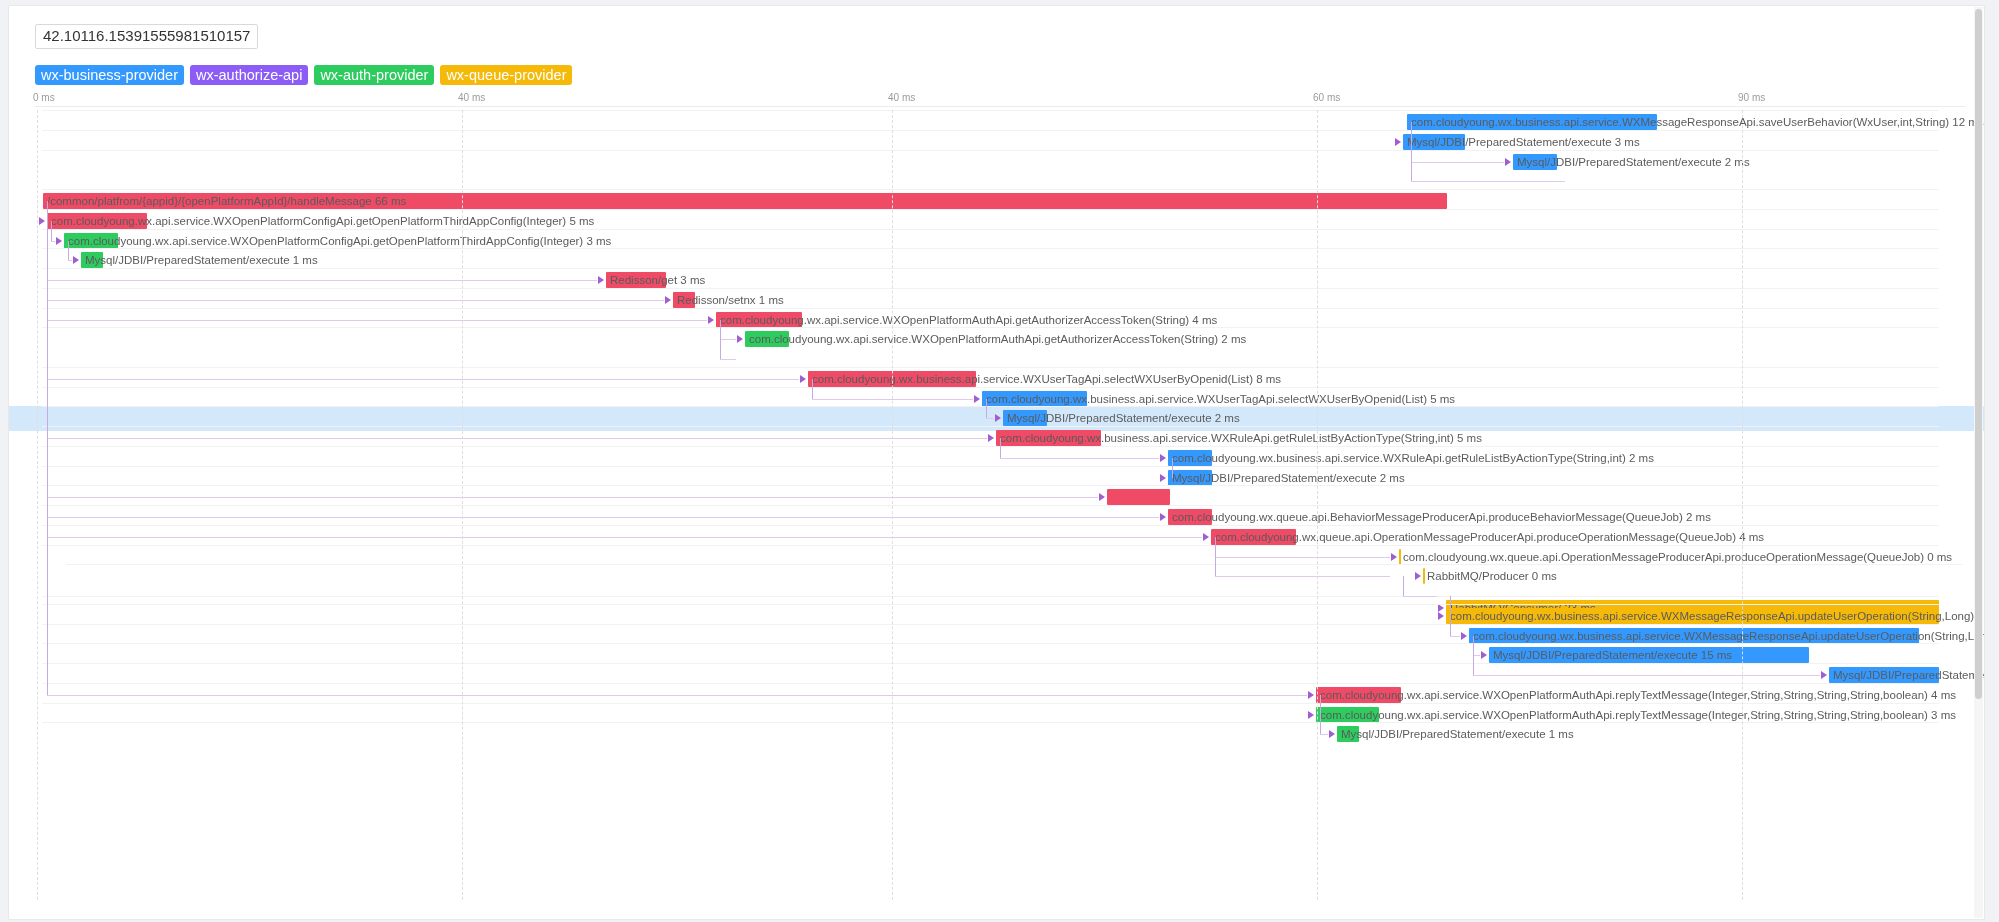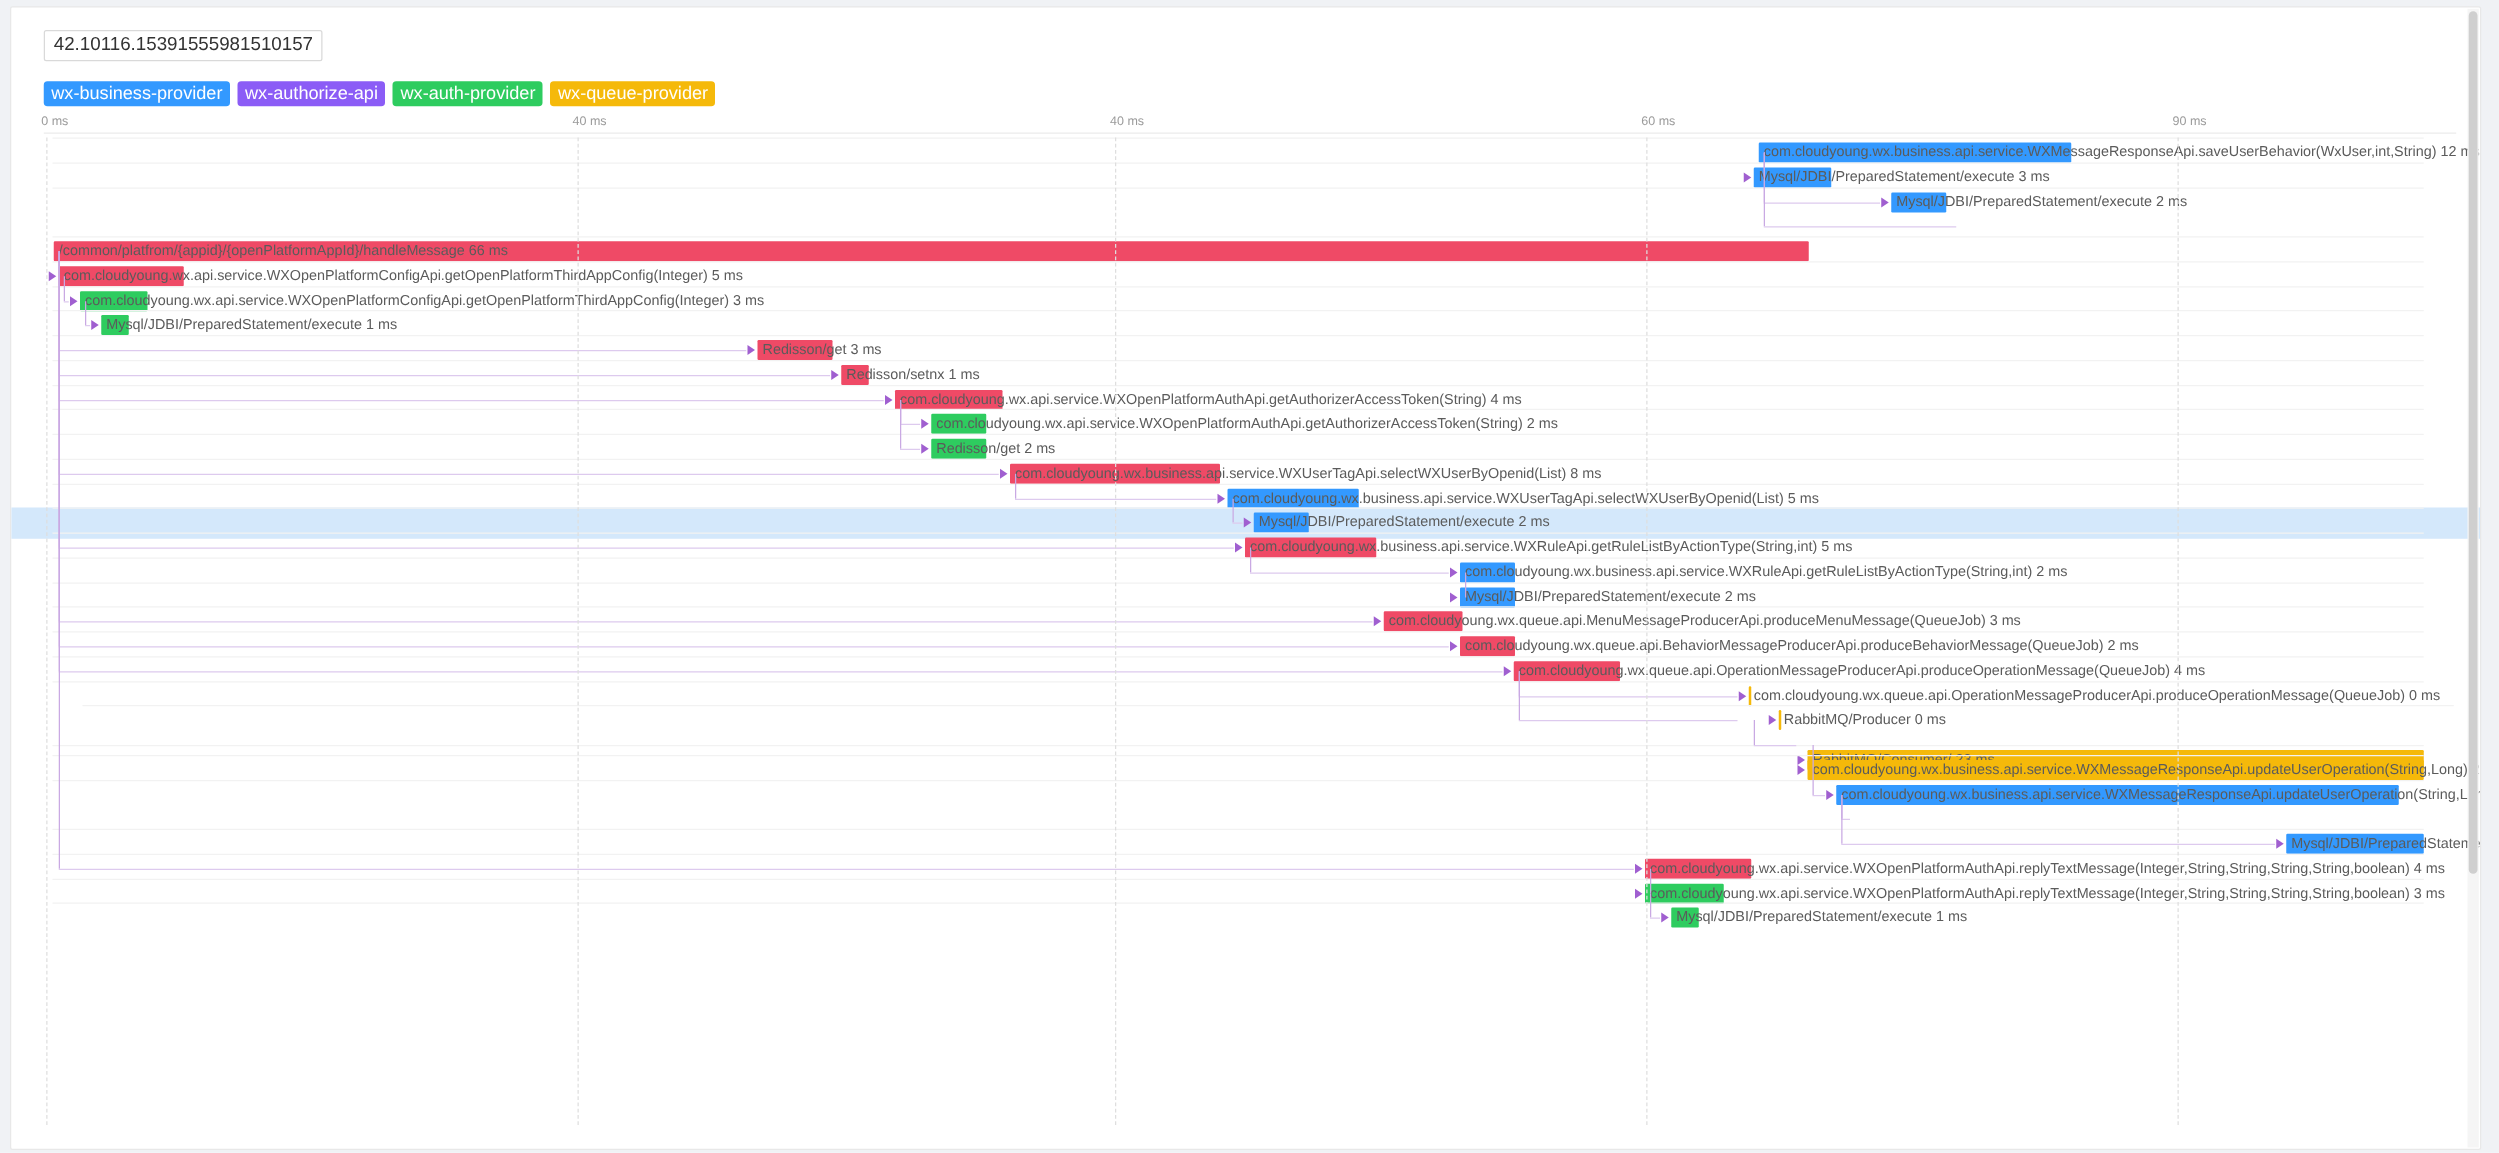--- a/index.html
+++ b/index.html
@@ -123,26 +123,20 @@
           <div class="arrow" style="left: 699px; top: 8px;"></div>
           <div class="bar" style="left: 707px; width: 86px; background: rgb(239, 74, 102);"></div>
           <div class="bar-label" style="left: 711px;">com.cloudyoung.wx.api.service.WXOpenPlatformAuthApi.getAuthorizerAccessToken(String) 4 ms</div>
         </div>
         <div class="row" style="top: 217.25px;">
           <div class="row-rule"></div>
           <div class="arrow" style="left: 728px; top: 8px;"></div>
           <div class="bar" style="left: 736px; width: 44px; background: rgb(46, 204, 95);"></div>
           <div class="bar-label" style="left: 740px;">com.cloudyoung.wx.api.service.WXOpenPlatformAuthApi.getAuthorizerAccessToken(String) 2 ms</div>
         </div>
-        <div class="row" style="top: 237px;">
-          <div class="row-rule"></div>
-          <div class="arrow" style="left: 728px; top: 8px;"></div>
-          <div class="bar" style="left: 736px; width: 44px; background: rgb(46, 204, 95);"></div>
-          <div class="bar-label" style="left: 740px;">Redisson/get 2 ms</div>
-        </div>
         <div class="row" style="top: 256.75px;">
           <div class="row-rule"></div>
           <div class="arrow" style="left: 791px; top: 8px;"></div>
           <div class="bar" style="left: 799px; width: 168px; background: rgb(239, 74, 102);"></div>
           <div class="bar-label" style="left: 803px;">com.cloudyoung.wx.business.api.service.WXUserTagApi.selectWXUserByOpenid(List) 8 ms</div>
         </div>
         <div class="row" style="top: 276.5px;">
           <div class="row-rule"></div>
           <div class="arrow" style="left: 965px; top: 8px;"></div>
           <div class="bar" style="left: 973px; width: 105px; background: rgb(51, 153, 255);"></div>
@@ -169,21 +163,20 @@
         <div class="row" style="top: 355.5px;">
           <div class="row-rule"></div>
           <div class="arrow" style="left: 1151px; top: 8px;"></div>
           <div class="bar" style="left: 1159px; width: 44px; background: rgb(51, 153, 255);"></div>
           <div class="bar-label" style="left: 1163px;">Mysql/JDBI/PreparedStatement/execute 2 ms</div>
         </div>
         <div class="row" style="top: 375.25px;">
           <div class="row-rule"></div>
           <div class="arrow" style="left: 1090px; top: 8px;"></div>
           <div class="bar" style="left: 1098px; width: 63px; background: rgb(239, 74, 102);"></div>
-          <div class="bar-label" style="left: 1102px;">com.cloudyoung.wx.queue.api.MenuMessageProducerApi.produceMenuMessage(QueueJob) 3 ms</div>
         </div>
         <div class="row" style="top: 395px;">
           <div class="row-rule"></div>
           <div class="arrow" style="left: 1151px; top: 8px;"></div>
           <div class="bar" style="left: 1159px; width: 44px; background: rgb(239, 74, 102);"></div>
           <div class="bar-label" style="left: 1163px;">com.cloudyoung.wx.queue.api.BehaviorMessageProducerApi.produceBehaviorMessage(QueueJob) 2 ms</div>
         </div>
         <div class="row" style="top: 414.75px;">
           <div class="row-rule"></div>
           <div class="arrow" style="left: 1194px; top: 8px;"></div>
@@ -212,20 +205,26 @@
           <div class="row-rule"></div>
           <div class="arrow" style="left: 1429px; top: 8px;"></div>
           <div class="bar" style="left: 1437px; width: 493px; background: rgb(245, 185, 10);"></div>
           <div class="bar-label" style="left: 1441px;">com.cloudyoung.wx.business.api.service.WXMessageResponseApi.updateUserOperation(String,Long) 23 ms</div>
         </div>
         <div class="row" style="top: 513.5px;">
           <div class="row-rule"></div>
           <div class="arrow" style="left: 1452px; top: 8px;"></div>
           <div class="bar" style="left: 1460px; width: 450px; background: rgb(51, 153, 255);"></div>
           <div class="bar-label" style="left: 1464px;">com.cloudyoung.wx.business.api.service.WXMessageResponseApi.updateUserOperation(String,Long) 21 ms</div>
+        </div>
+        <div class="row" style="top: 533.25px;">
+          <div class="row-rule"></div>
+          <div class="arrow" style="left: 1472px; top: 8px;"></div>
+          <div class="bar" style="left: 1480px; width: 320px; background: rgb(51, 153, 255);"></div>
+          <div class="bar-label" style="left: 1484px;">Mysql/JDBI/PreparedStatement/execute 15 ms</div>
         </div>
         <div class="row" style="top: 553px;">
           <div class="row-rule"></div>
           <div class="arrow" style="left: 1812px; top: 8px;"></div>
           <div class="bar" style="left: 1820px; width: 110px; background: rgb(51, 153, 255);"></div>
           <div class="bar-label" style="left: 1824px;">Mysql/JDBI/PreparedStatement/execute</div>
         </div>
         <div class="row" style="top: 572.75px;">
           <div class="row-rule"></div>
           <div class="arrow" style="left: 1299px; top: 8px;"></div>

